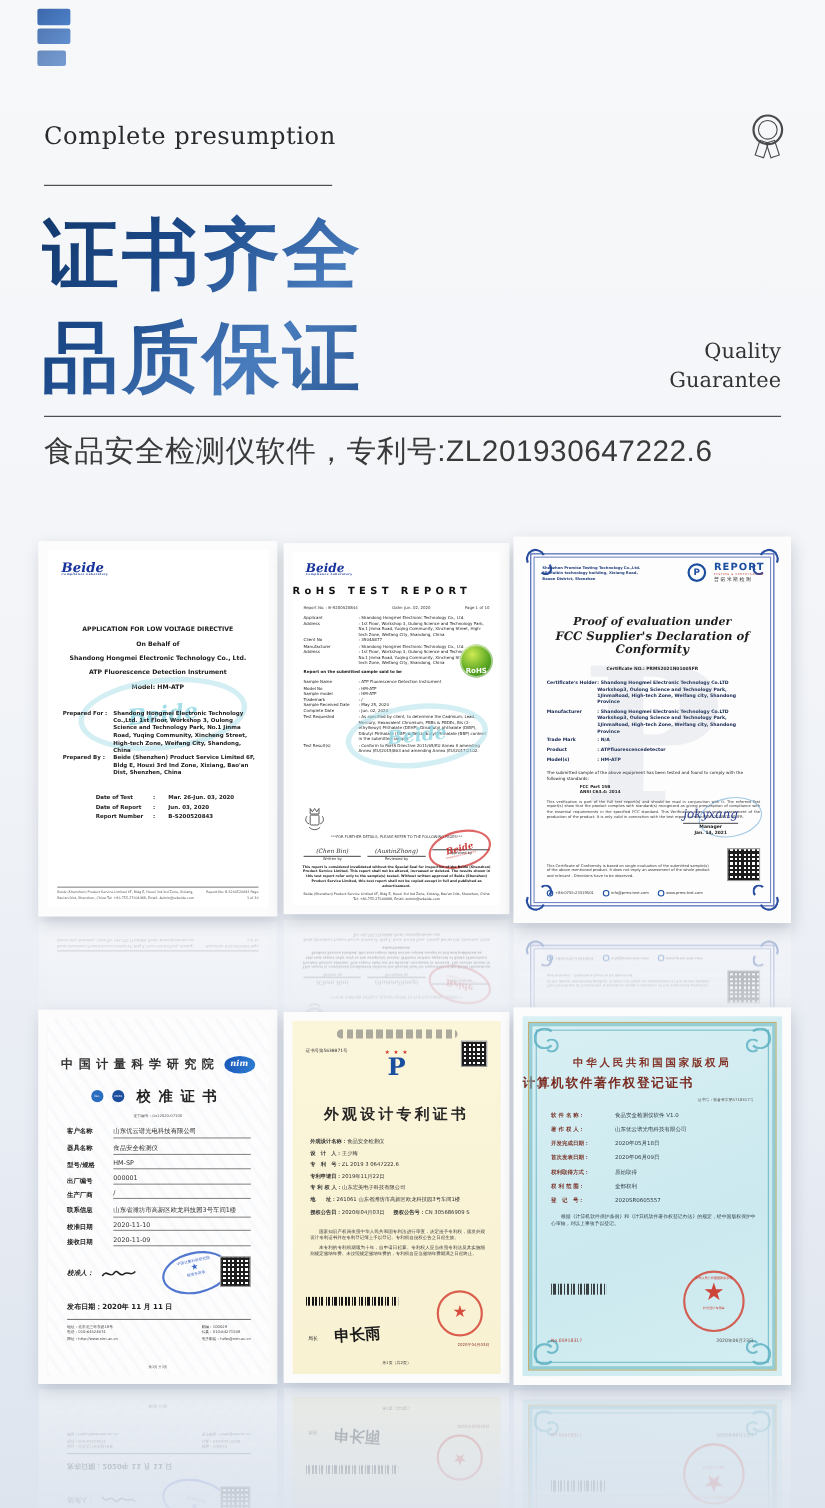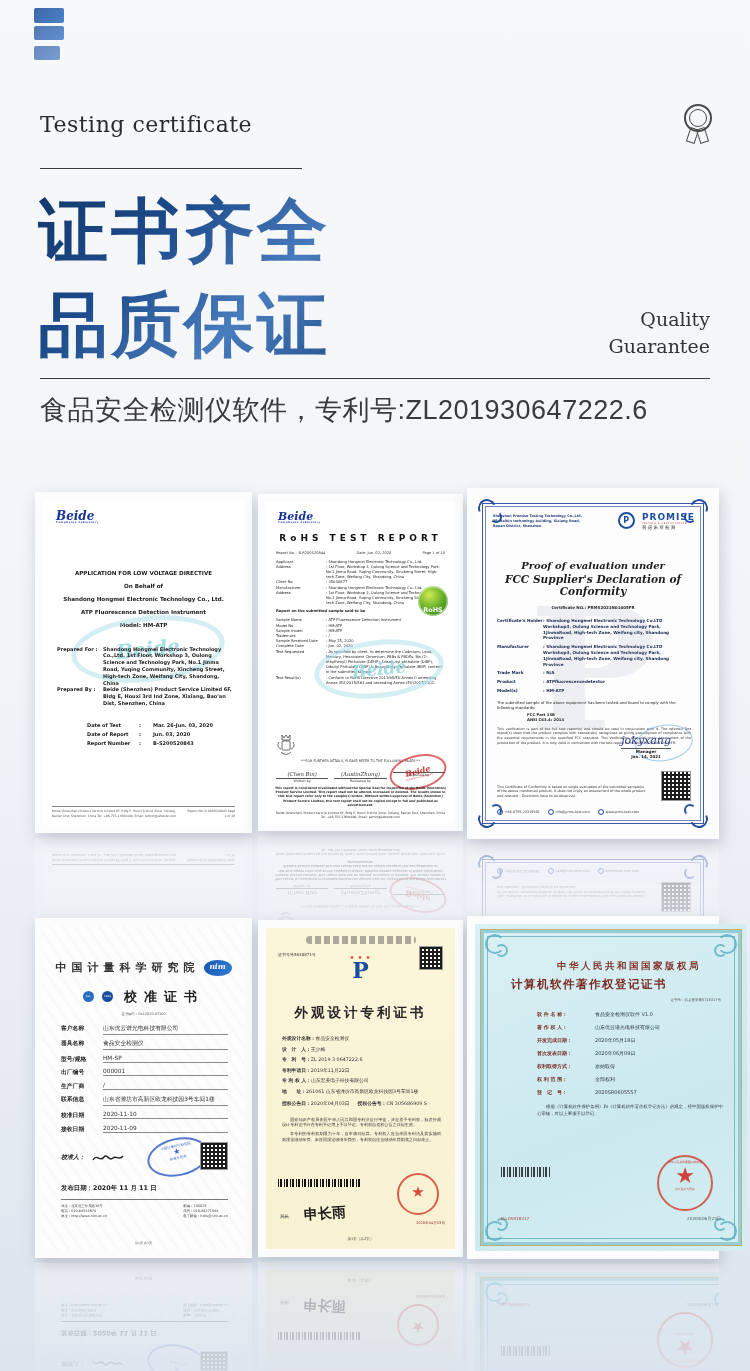--- a/index.html
+++ b/index.html
@@ -69,21 +69,21 @@
   .c1 .prep .f-label{width:46px;flex:none;font-weight:bold;}
   .c1 .prep .f-value{flex:1;font-weight:bold;color:#222;}
   .c1 .dates{margin:14px 0 0 44px;font-size:5px;line-height:9px;font-weight:bold;}
   .c1 .dates .f-label{width:52px;flex:none;}
   .c1 .dates .colon{width:14px;flex:none;}
   .c1 .foot{position:absolute;left:9px;right:9px;bottom:7px;border-top:.6px solid #888;
             display:flex;justify-content:space-between;font-size:3px;line-height:4.4px;color:#555;padding-top:2px;}
 
   
   .c2 .beide-logo{font-size:11px;margin:9px 0 0 12px;}
-  .c2 .rtitle{margin-top:8px;text-align:center;font-weight:bold;font-size:9px;letter-spacing:4px;color:#111;}
+  .c2 .rtitle{margin-top:8px;font-weight:bold;font-size:9px;letter-spacing:4px;color:#111;}
   .c2 .meta{display:flex;justify-content:space-between;margin:8px 10px 0 10px;font-size:3.6px;color:#333;}
   .c2 .flds{margin:5px 10px 0 10px;font-size:3.7px;line-height:5.2px;}
   .c2 .flds .f-label{width:50px;flex:none;}
   .c2 .flds .f-value{flex:1;}
   .c2 .sect{margin:3px 10px 0 10px;font-size:3.7px;font-weight:bold;}
   .c2 .rohs{position:absolute;right:7px;top:84px;width:30px;height:30px;border-radius:50%;
             background:radial-gradient(circle at 38% 30%,#cdea52,#5aa723 55%,#2e7c12);
             display:flex;align-items:flex-end;justify-content:center;color:#fff;font-weight:bold;
             font-size:6.4px;padding-bottom:2px;box-sizing:border-box;box-shadow:inset 0 0 0 1.5px rgba(255,255,255,.5);}
   .c2 .wm{left:48px;top:138px;width:120px;height:48px;}
@@ -204,21 +204,21 @@
   .c5 .chief .lab{font-size:4.6px;color:#333;}
   .c5 .chief .nm{font-family:"DejaVu Serif",serif;font-size:14px;font-weight:bold;color:#1a1a1a;
                  transform:rotate(-4deg);display:inline-block;margin-left:10px;}
   .c5 .stamp5{position:absolute;right:16px;bottom:34px;width:38px;height:38px;border:2.4px solid rgba(211,58,45,.8);
               border-radius:50%;text-align:center;color:rgba(211,58,45,.9);}
   .c5 .stamp5 .star{font-size:15px;line-height:34px;}
   .c5 .sdate{position:absolute;right:10px;bottom:24px;font-size:3.6px;color:#8c3a30;}
   .c5 .pgn{position:absolute;bottom:8px;left:0;right:0;text-align:center;font-size:3.6px;color:#444;}
 
   
-  .c6 .paper{background:linear-gradient(160deg,#d9f0f4 0%,#cbe9ef 60%,#d4eef2 100%);padding-left:36px;}
+  .c6 .paper{background:linear-gradient(160deg,#d9f0f4 0%,#cbe9ef 60%,#d4eef2 100%);}
   .c6 .frame6{position:absolute;inset:6px;border:3px solid rgba(96,178,192,.55);outline:1px solid rgba(190,160,80,.8);}
   .c6 .frame6::before{content:"";position:absolute;inset:3px;border:1px solid rgba(96,178,192,.8);}
   .corn6{position:absolute;width:24px;height:24px;}
   .corn6::before,.corn6::after{content:"";position:absolute;border:2px solid rgba(80,170,190,.75);border-radius:50%;}
   .corn6::before{width:16px;height:16px;left:0;top:0;border-right-color:transparent;}
   .corn6::after{width:9px;height:9px;left:10px;top:10px;border-left-color:transparent;}
   .corn6.tl{left:10px;top:10px;}
   .corn6.tr{right:10px;top:10px;transform:scaleX(-1);}
   .corn6.bl{left:10px;bottom:10px;transform:scaleY(-1);}
   .corn6.br{right:10px;bottom:10px;transform:scale(-1);}
@@ -244,21 +244,21 @@
 </style>
 </head>
 <body>
 
 <div class="page">
 
   <div class="frag" style="top:8px"></div>
   <div class="frag f2"></div>
   <div class="frag f3"></div>
 
-  <div class="hdr-title">Testing certificate</div>
+  <div class="hdr-title">Complete presumption</div>
   <div class="medal">
     <div class="ring"></div>
     <div class="rib l"></div>
     <div class="rib r"></div>
   </div>
   <div class="rule1"></div>
 
   <div class="banner-cn">
     <div>证书齐全</div>
     <div>品质保证</div>
@@ -459,21 +459,21 @@
       <div class="inner-bd"></div>
       <div class="orn tl"></div>
       <div class="orn tr"></div>
       <div class="orn bl"></div>
       <div class="orn br"></div>
       <div class="bigP">P</div>
       <div class="issuer">Shenzhen Promise Testing Technology Co.,Ltd. 3F, Haibin technology building, Xixiang Road, Baoan District, Shenzhen</div>
       <div class="plogo">
         <span class="pmark">P</span>
         <span class="pword">
-          <div class="p1">PROMISE</div>
+          <div class="p1">REPORT</div>
           <div class="p2">TESTING &amp; CERTIFICATION</div>
           <div class="p3">普偌米斯检测</div>
         </span>
       </div>
       <div class="t1">Proof of evaluation under</div>
       <div class="t2">FCC Supplier's Declaration of Conformity</div>
       <div class="cno">Certificate NO.: PRMS2021N01005FR</div>
       <div class="flds">
 
           <div class="f-row">

